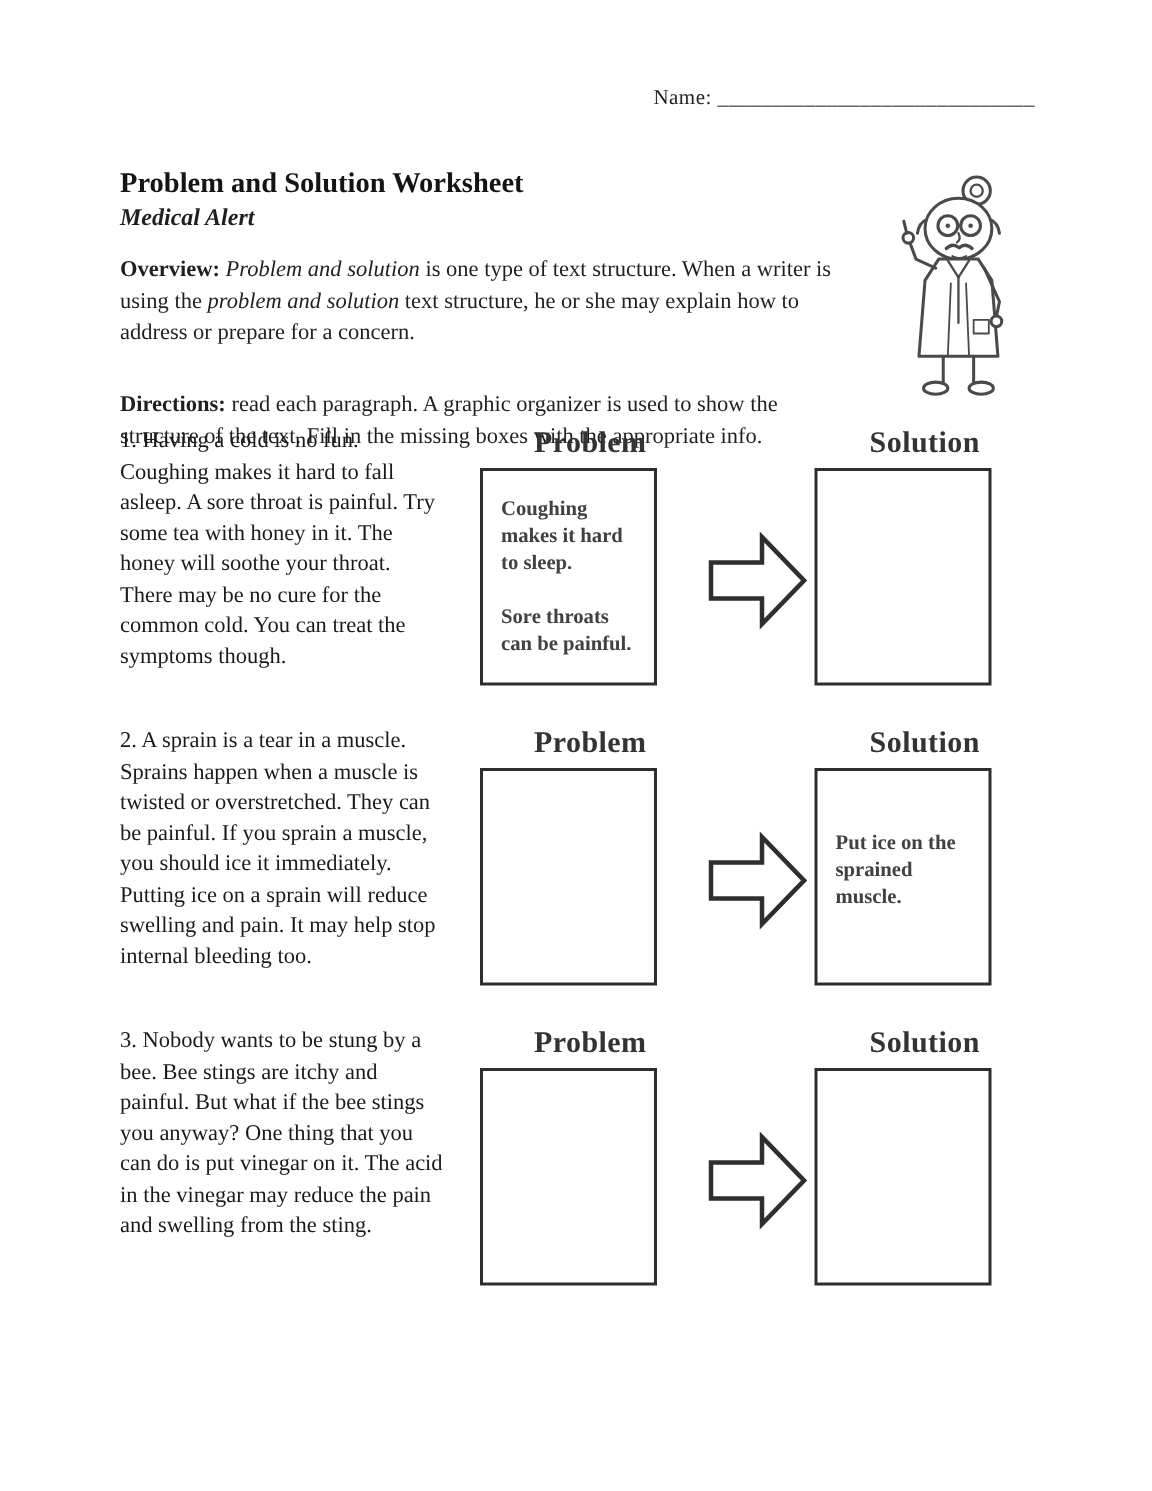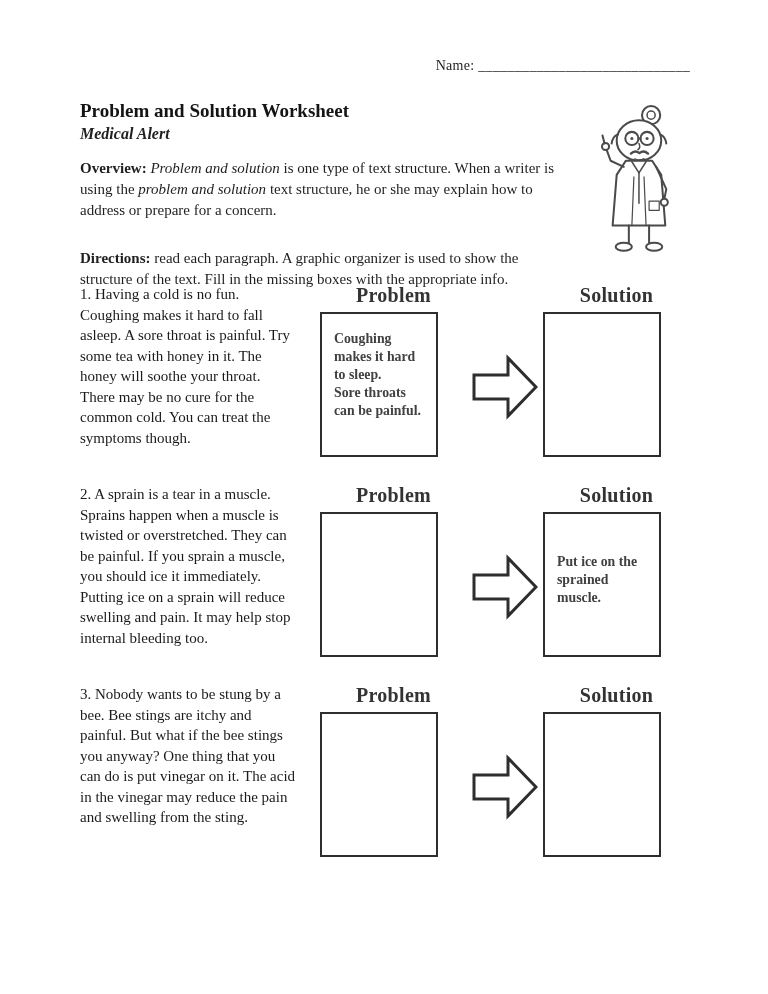--- a/index.html
+++ b/index.html
@@ -10,21 +10,21 @@
     background:#ffffff;
     font-family:"Liberation Serif","DejaVu Serif",serif;
     color:#1f1f1f;
     overflow:hidden;
   }
   .name-row {
     position:absolute; top:58px; right:78px;
     font-size:14px; color:#1f1f1f;
     letter-spacing:0.3px;
   }
-  .content { position:absolute; top:100px; left:80px; width:610px; }
+  .content { position:absolute; top:112px; left:80px; width:610px; }
   .title { font-size:19px; font-weight:bold; color:#141414; }
   .subtitle { font-size:16px; font-weight:bold; font-style:italic; margin-top:3px; }
   .intro, .directions { width:484px; font-size:15px; line-height:21px; }
   .intro { margin-top:15px; }
   .directions { margin-top:27px; }
   .bold { font-weight:bold; }
   .ital { font-style:italic; }
   .doctor {
     position:absolute; top:2px; right:-8px;
     width:112px; height:162px;
@@ -43,21 +43,21 @@
   }
   .box {
     width:118px; height:145px;
     border:2px solid #2e2e2e; background:#ffffff;
     padding:16px 10px 10px 12px;
   }
   .box p {
     font-size:13.8px; font-weight:bold; line-height:18px;
     color:#414141;
   }
-  .box p + p { }
+  .box p + p { margin-top:18px; }
   .box.v-center { display:flex; flex-direction:column; justify-content:center; padding-top:0; }
   .org-arrow {
     width:76px; flex:none;
     display:flex; align-items:center; justify-content:center;
     margin-top:30px; height:145px;
   }
 </style>
 </head>
 <body>
 

